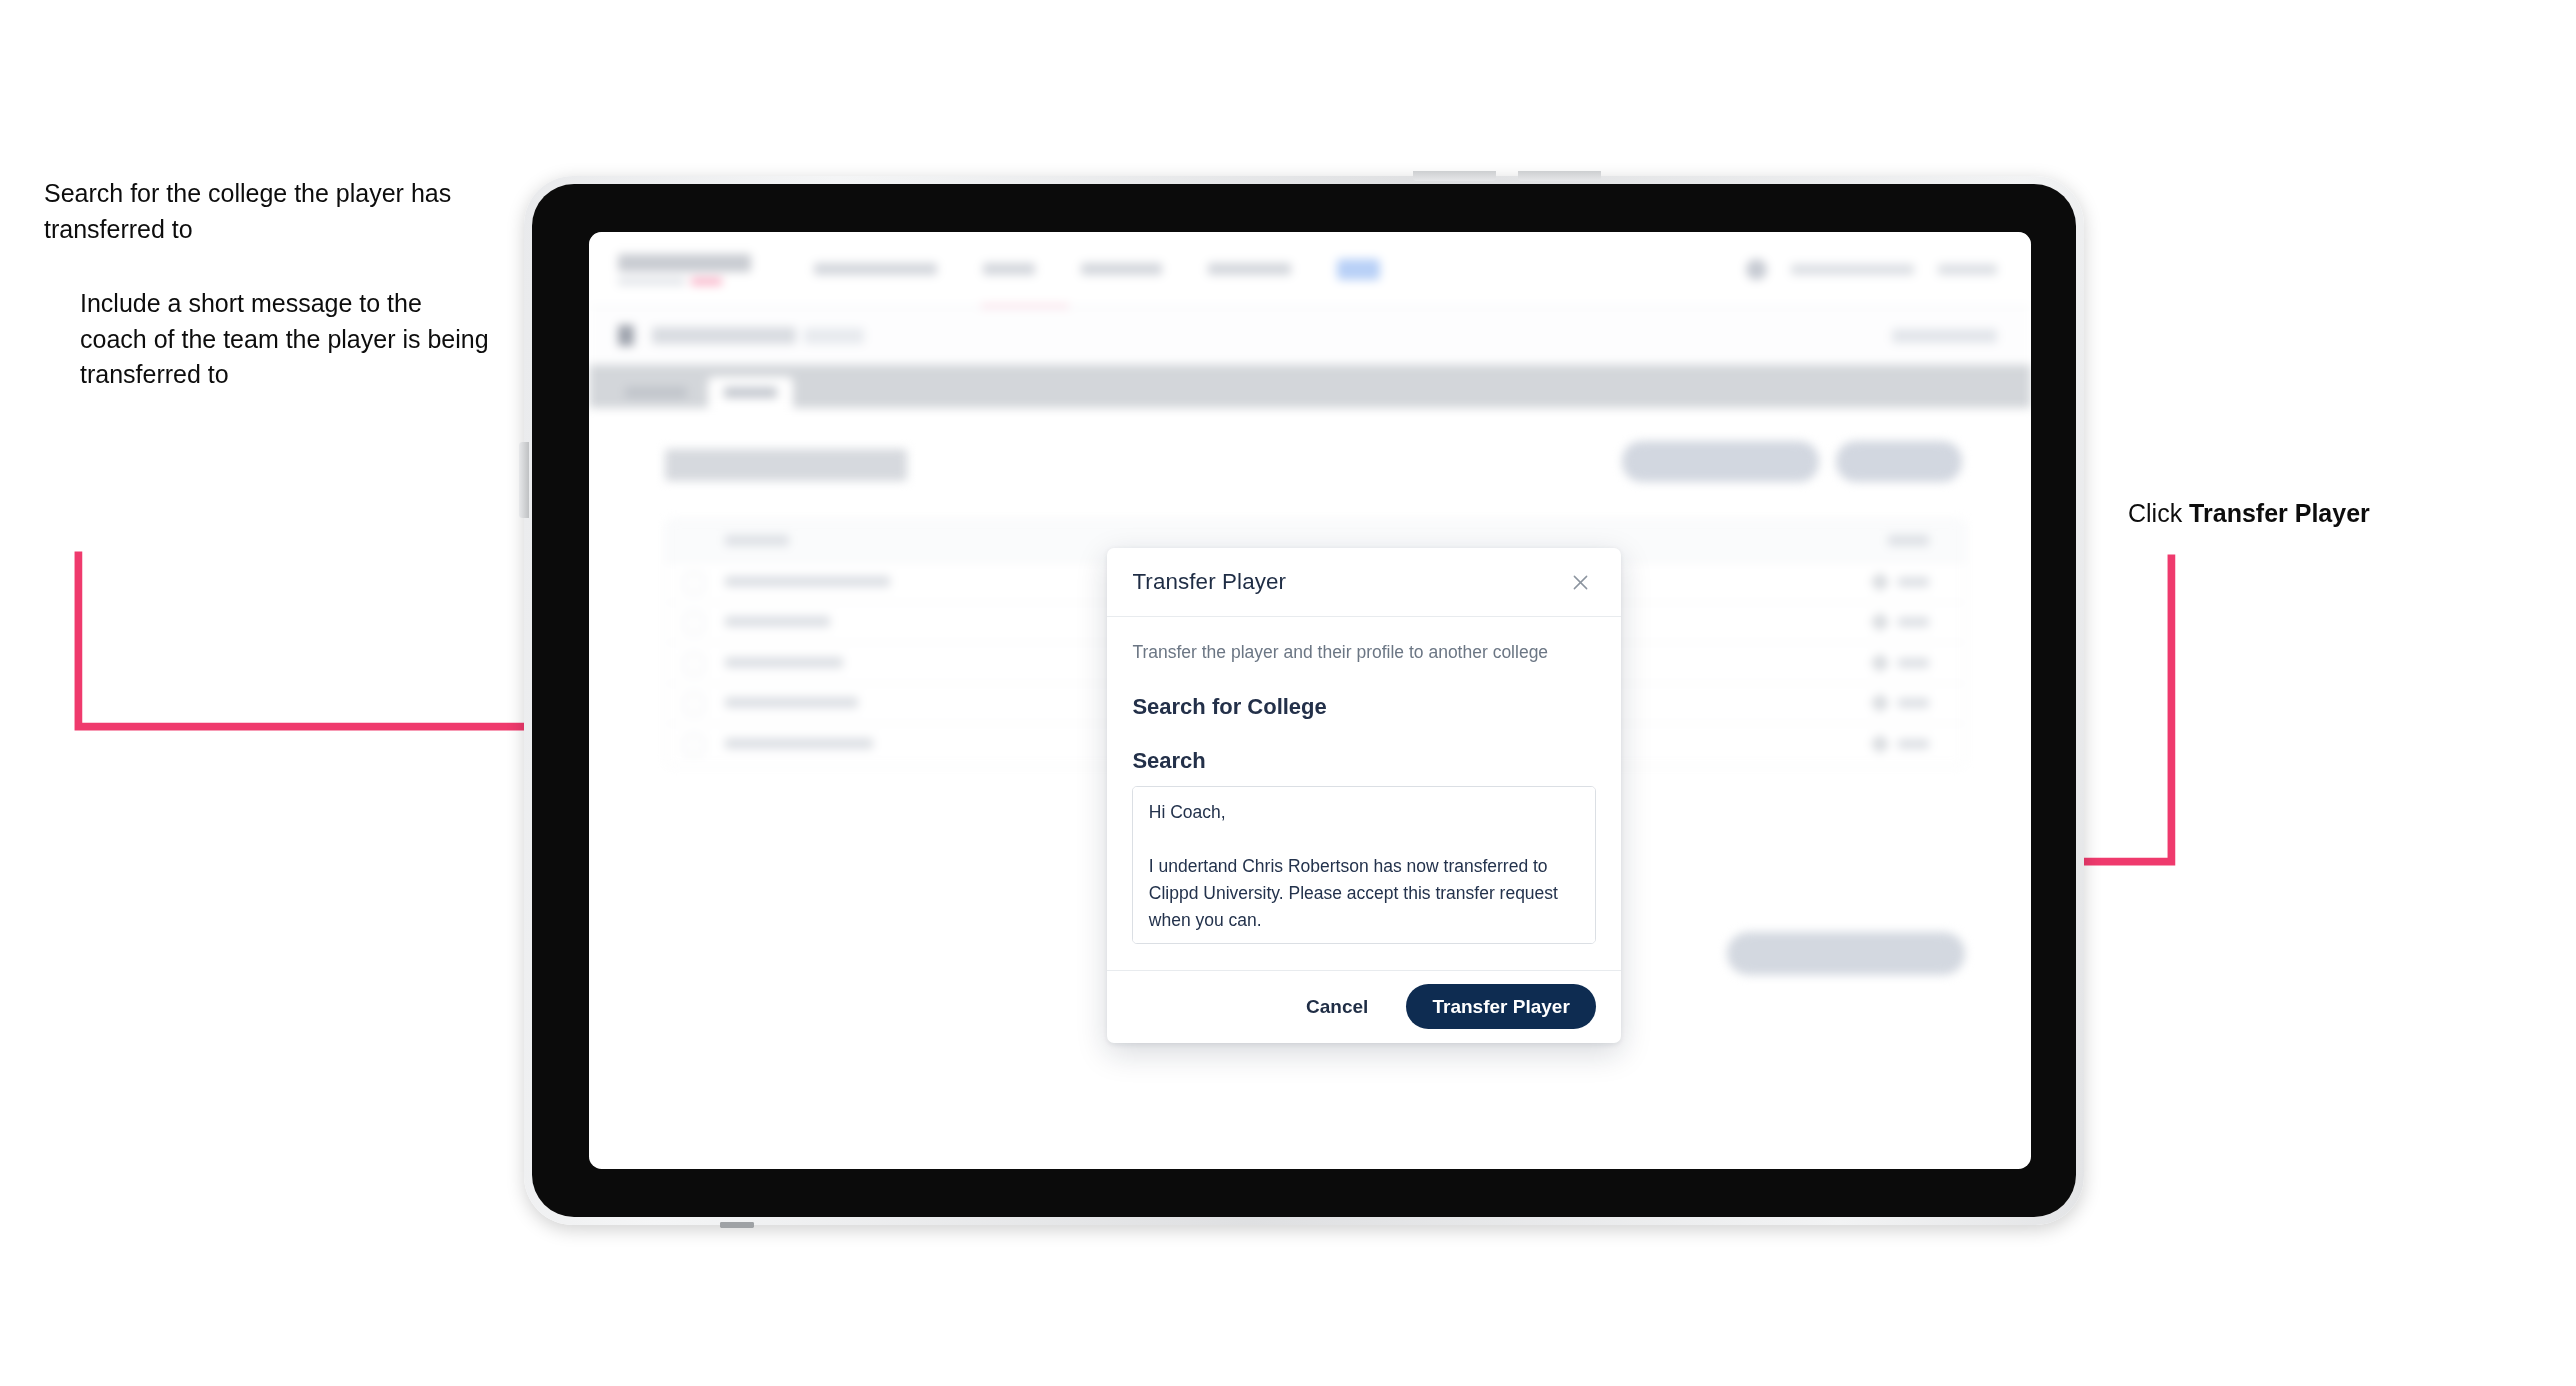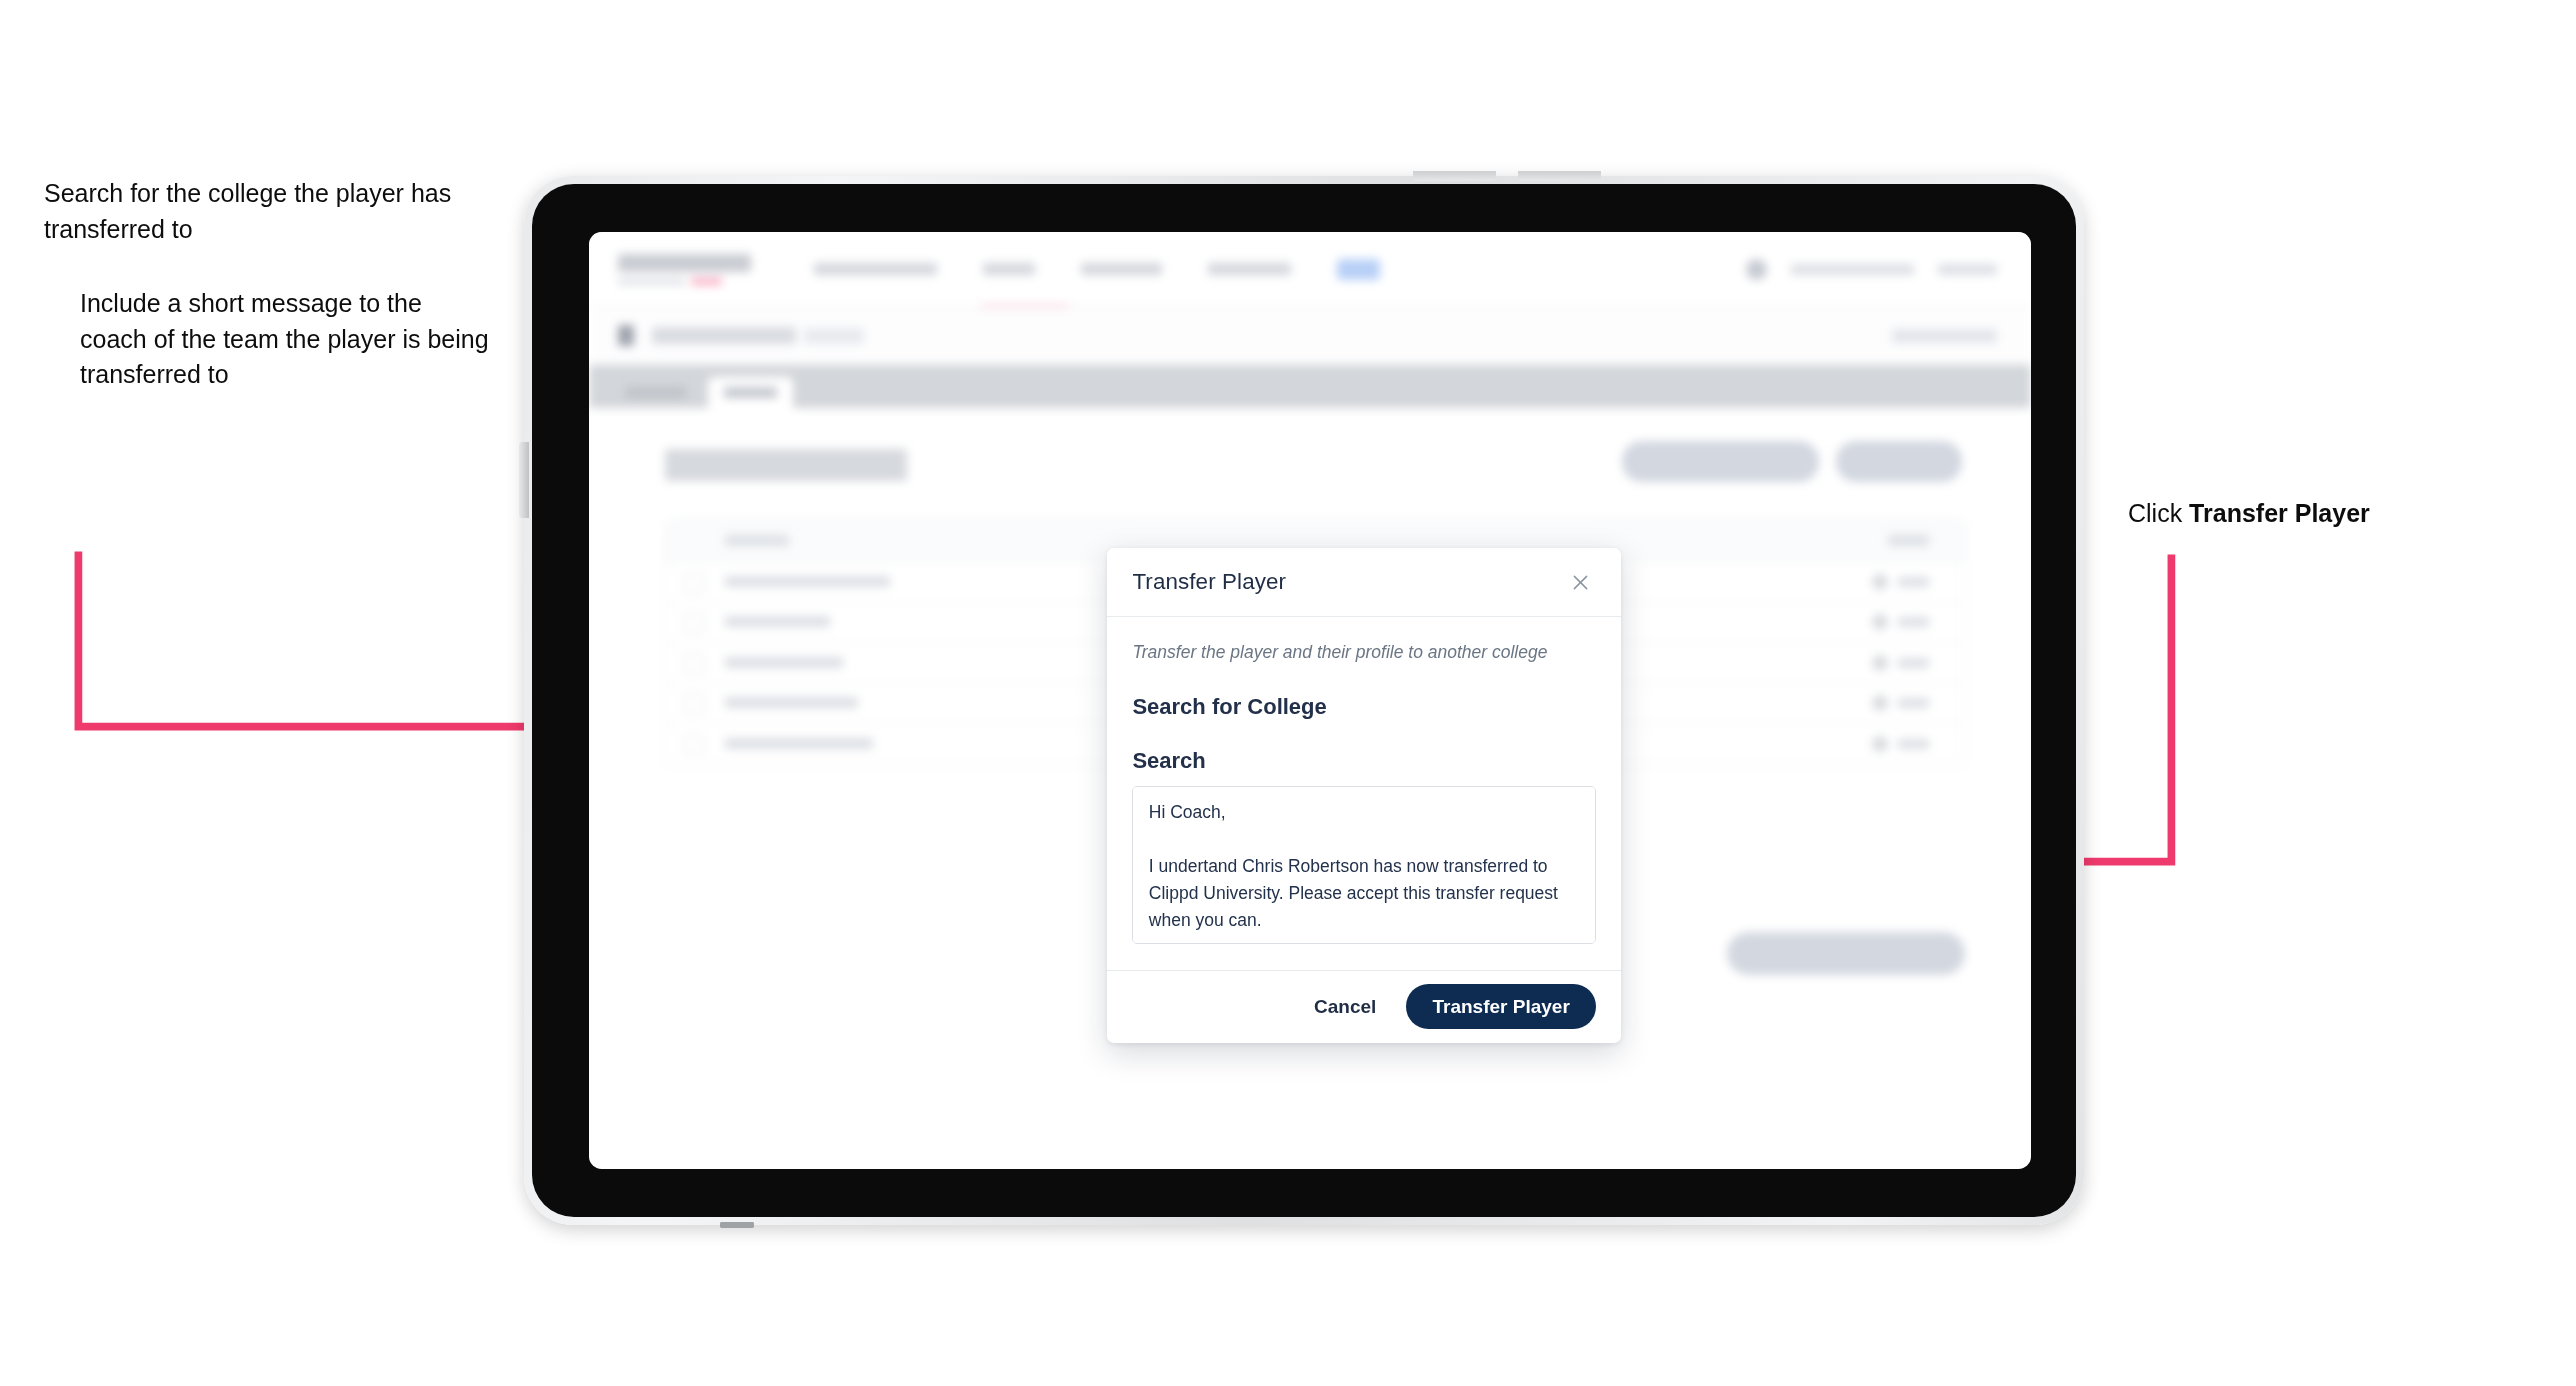--- a/index.html
+++ b/index.html
@@ -153,21 +153,21 @@
     display:flex; align-items:center; justify-content:space-between;
     padding:0 25px 0 25px; box-sizing:border-box;
   }
   #modal-title{ font-size:22.4px; color:#1f2d45; font-weight:normal; letter-spacing:0.1px; }
   #modal-close{
     width:31px;height:31px;display:flex;align-items:center;justify-content:center;
     cursor:pointer;color:#8c949f;
   }
   #modal-close svg{ display:block; }
   #modal-body{ padding:25px 25px 24px 25px; }
-  #modal-desc{ font-size:17.5px; color:#6b7684; margin:0 0 31px 0;font-style:italic; }
+  #modal-desc{ font-size:17.5px; color:#6b7684; margin:0 0 31px 0; }
   .field-label{ font-size:22px; color:#233049; font-weight:bold; margin:0 0 11.2px 0; }
   #college-input{
     width:100%; box-sizing:border-box;
     height:45px; padding:0 15.4px;
     border:0.7px solid #dbdfe4; border-radius:4.9px;
     font-size:19px; color:#23324c;
     font-family:"Liberation Sans", sans-serif;
     background:#fff; outline:none;
   }
   #message-label{ margin-top:28px; }
@@ -175,21 +175,21 @@
     width:100%; box-sizing:border-box;
     height:158px; padding:12.6px 15.4px;
     border:0.7px solid #dbdfe4; border-radius:4.9px;
     font-size:17.5px; line-height:1.54; color:#23324c;
     font-family:"Liberation Sans", sans-serif;
     background:#fff; outline:none; resize:none;
   }
   #modal-footer{
     border-top:0.7px solid #e8ebee;
     height:73px;
-    display:flex; align-items:center; justify-content:flex-end; gap:24px;
+    display:flex; align-items:center; justify-content:flex-end; gap:32px;
     padding:0 25px 0 0; box-sizing:border-box;
   }
   #cancel-button{
     background:none; border:none; cursor:pointer;
     font-size:19px; color:#1f2d45; font-weight:bold;
     font-family:"Liberation Sans", sans-serif;
     padding:7px 5.6px;
   }
   #transfer-button{
     background:#0e2c51; border:none; cursor:pointer;

